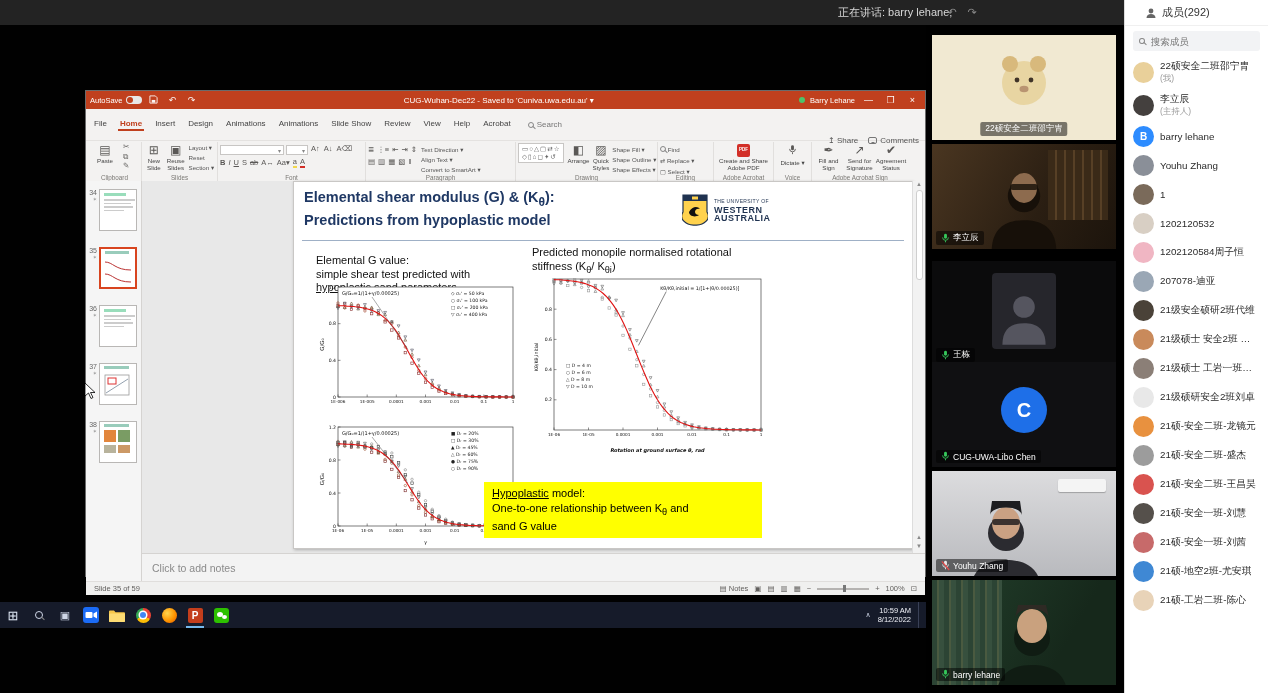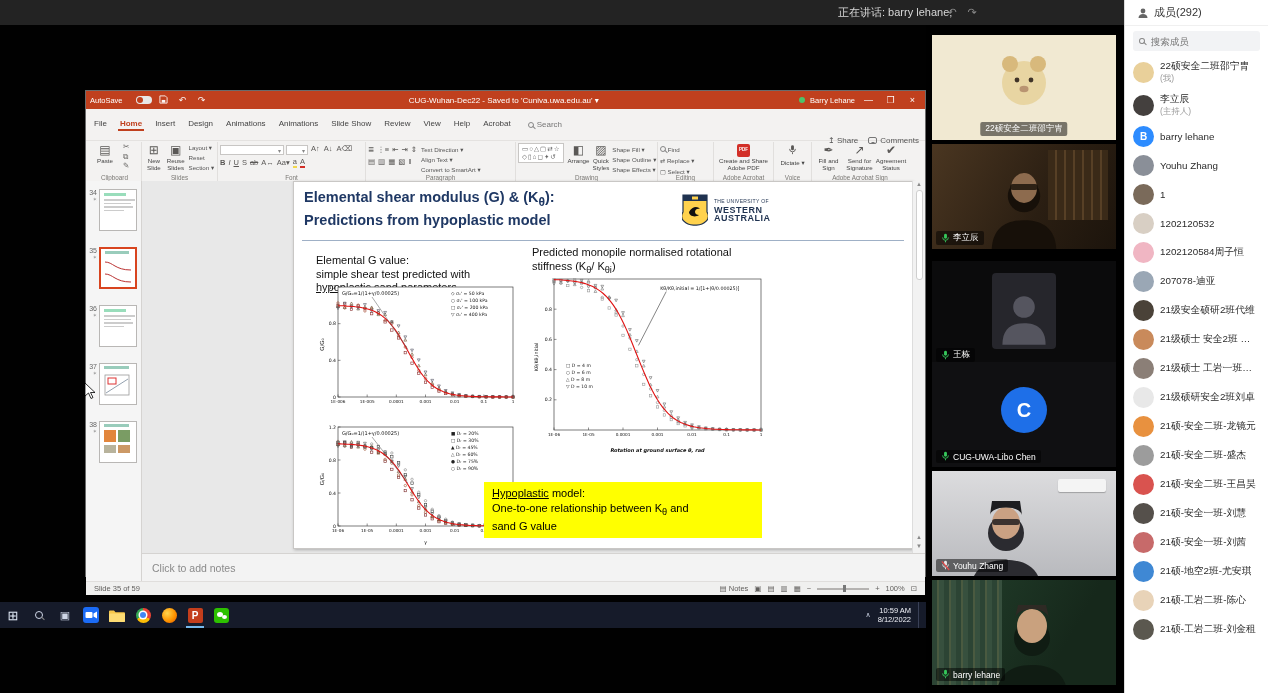--- a/index.html
+++ b/index.html
@@ -16,21 +16,21 @@
           display:flex;align-items:center;justify-content:center;}
 
   
   #desktop{position:absolute;left:0;top:25px;width:926px;height:668px;background:#010101;}
 
   
   #ppt{position:absolute;left:85px;top:90px;width:841px;height:487px;background:#f3f2f1;
        border:1px solid #6b6b6b;font-size:8px;color:#333;}
   .titlebar{height:18px;background:#c0401e;display:flex;align-items:center;color:#fff;
             font-size:7.5px;padding:0 4px;gap:5px;}
-  .autosave-pill{display:flex;align-items:center;gap:13px;}
+  .autosave-pill{display:flex;align-items:center;gap:3px;}
   .toggle{width:16px;height:8px;border-radius:4px;background:#e8e8e8;position:relative;}
   .toggle::after{content:"";position:absolute;left:1px;top:1px;width:6px;height:6px;border-radius:50%;background:#c0401e;}
   .tb-btn{width:14px;text-align:center;font-size:9px;opacity:.95;}
   .tb-title{flex:1;text-align:center;font-size:8px;white-space:nowrap;overflow:hidden;}
   .presence{width:6px;height:6px;border-radius:50%;background:#4cc36a;}
   .winctl{width:17px;text-align:center;font-size:9px;}
   .tabrow{height:32px;background:#f3f2f1;display:flex;align-items:center;padding:0 6px;gap:9px;
           font-size:8px;color:#444;border-bottom:1px solid #e4e2e0;}
   .tab{padding:1px 2px;cursor:default;}
   .tab.sel{color:#c0401e;font-weight:bold;border-bottom:2px solid #c0401e;}
@@ -116,21 +116,21 @@
   .vtile.active{outline:2px solid #35c75a;outline-offset:-2px;}
   .scene{position:absolute;inset:0;}
   .vlabel{position:absolute;left:4px;bottom:4px;display:flex;align-items:center;gap:3px;
           background:rgba(0,0,0,.5);color:#fff;font-size:8.5px;padding:1px 5px;border-radius:2px;max-width:172px;}
   .vlabel.center{left:50%;transform:translateX(-50%);}
   .vlabel span{white-space:nowrap;overflow:hidden;text-overflow:ellipsis;}
 
   
   #members{position:absolute;left:1124px;top:0;width:144px;height:693px;background:#fff;
            border-left:1px solid #dcdcdc;display:flex;flex-direction:column;}
-  .m-head{height:26px;display:flex;align-items:center;gap:5px;padding:0 12px;font-size:11px;color:#333;
+  .m-head{height:26px;display:flex;align-items:center;gap:5px;padding:0 20px;font-size:11px;color:#333;
           border-bottom:1px solid #f0f0f0;flex-shrink:0;}
   .m-search{margin:5px 8px;height:20px;background:#f2f3f5;border-radius:3px;display:flex;align-items:center;
             padding:0 6px;gap:4px;flex-shrink:0;}
   .m-search input{border:none;outline:none;background:transparent;font-size:9.5px;width:100%;
                   font-family:"Liberation Sans",sans-serif;color:#333;}
   #member-list{flex:1;overflow:hidden;}
   .mrow{display:flex;align-items:center;gap:6px;padding:4px 8px;}
   .mav{width:21px;height:21px;border-radius:50%;flex-shrink:0;display:flex;align-items:center;justify-content:center;
        color:#fff;font-size:10px;font-weight:bold;}
   .mcol{min-width:0;}
@@ -1284,21 +1284,15 @@
           <div class="mcol">
             <div class="mname">21硕-地空2班-尤安琪</div>
           </div>
         </div>
         <div class="mrow">
           <div class="mav" style="background: rgb(232, 211, 184);"></div>
           <div class="mcol">
             <div class="mname">21硕-工岩二班-陈心</div>
           </div>
         </div>
-        <div class="mrow">
-          <div class="mav" style="background: rgb(91, 88, 79);"></div>
-          <div class="mcol">
-            <div class="mname">21硕-工岩二班-刘金租</div>
-          </div>
-        </div>
       </div>
   </div>
 </div>
 
 </body></html>

